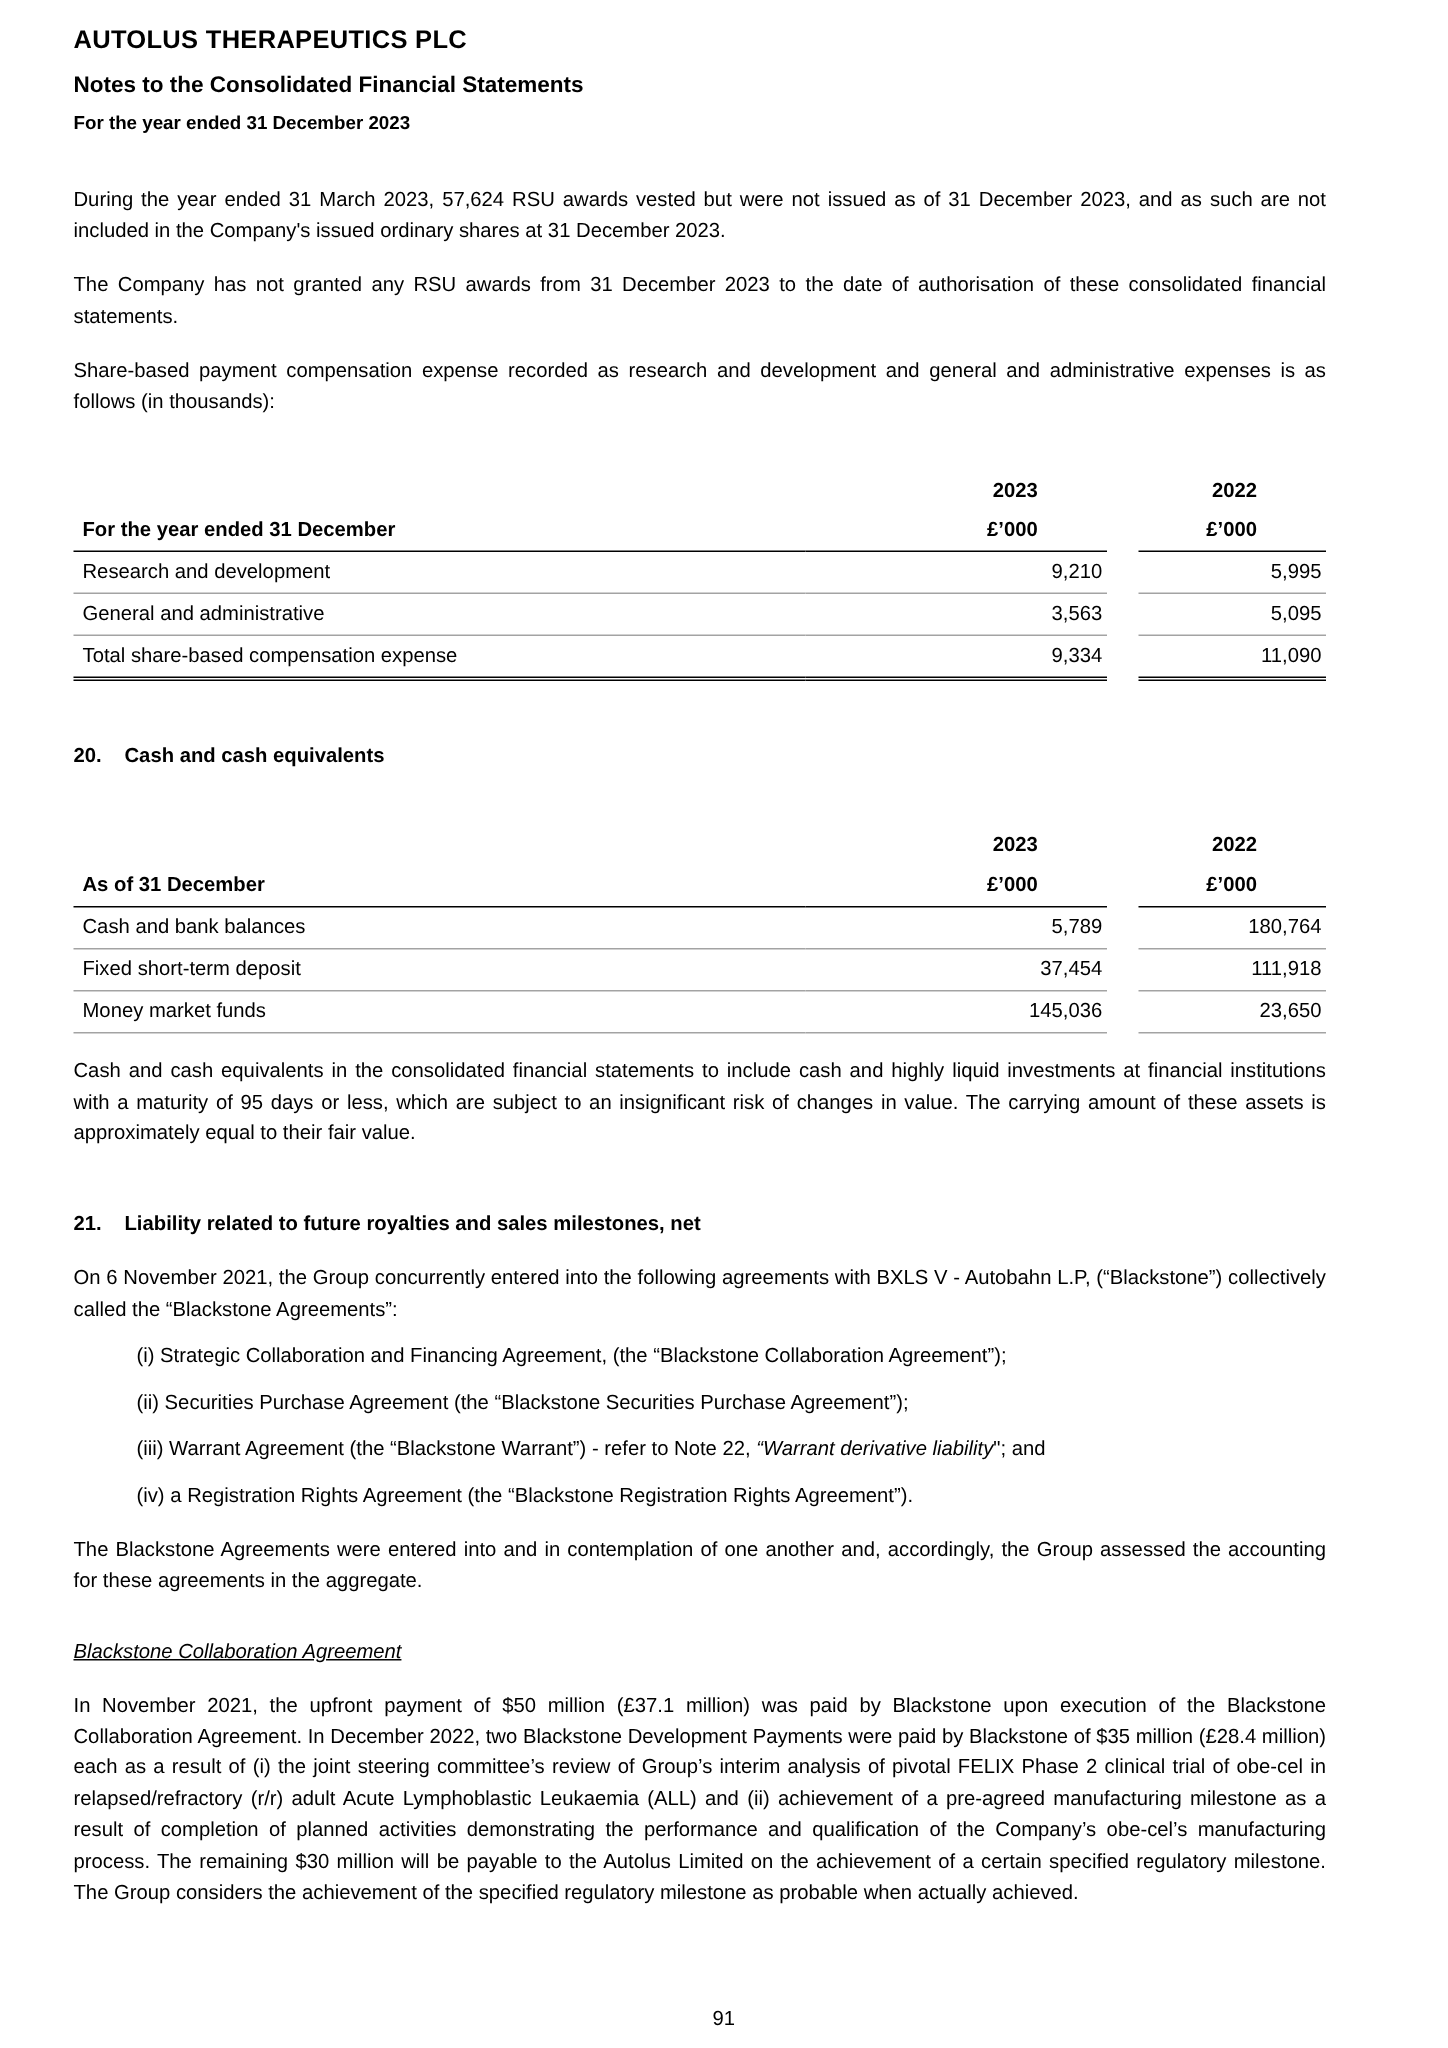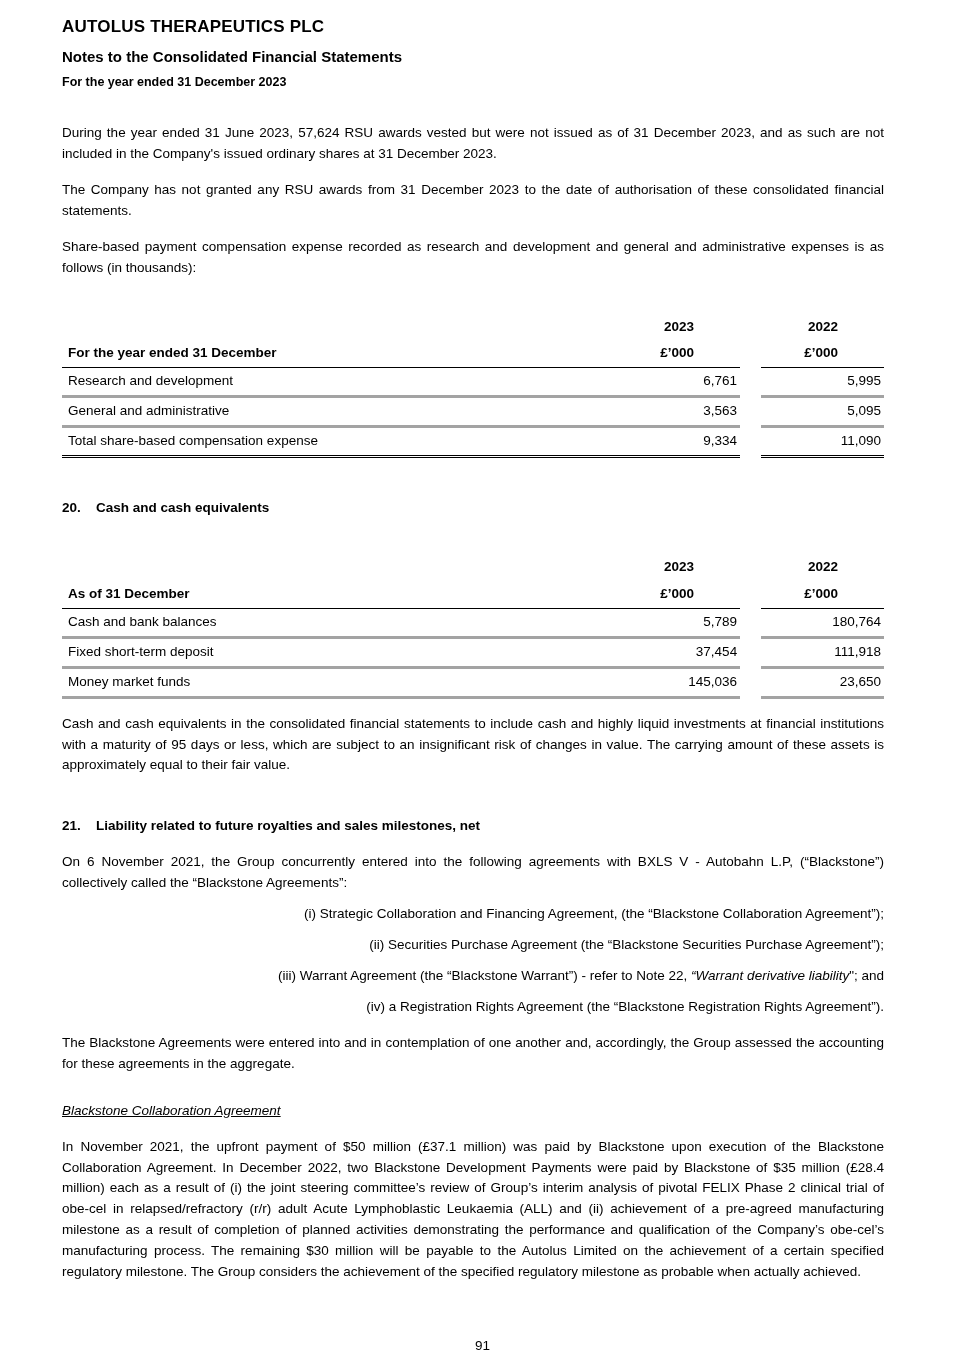--- a/index.html
+++ b/index.html
@@ -6,21 +6,21 @@
   html, body { background: #ffffff; }
   body {
     width: 965px; height: 1365px;
     position: relative;
     overflow: hidden;
     color: #000;
     font-family: "Liberation Sans", sans-serif;
     font-size: 13.5px;
     line-height: 1.55;
   }
-  .page { padding: 14px 81px 0 62px; }
+  .page { padding: 14px 81px 0 49px; }
 
   .company   { font-size: 17px;  font-weight: bold; letter-spacing: .2px; }
   .doc-title { font-size: 15px;  font-weight: bold; margin-top: 5px; }
   .period    { font-size: 12.5px; font-weight: bold; margin-top: 4px; }
 
   p.body { margin-top: 15px; text-align: justify; }
 
   .section-heading { margin-top: 40px; font-weight: bold; }
   .section-heading .sec-num { display: inline-block; width: 34px; }
 
@@ -30,61 +30,61 @@
   .fin-table { width: 100%; border-collapse: collapse; margin-top: 35px; }
   .fin-table td { padding: 3px 3px 3px 6px; vertical-align: bottom; }
   .fin-table .num { text-align: right; padding-right: 3px; }
   .fin-table .gap { width: 2.5%; padding: 0; }
   .fin-table .col-label { width: 58.5%; }
   .fin-table .col-n1 { width: 24%; }
   .fin-table .col-n2 { width: 15%; }
   .fin-table .bold { font-weight: bold; }
   .fin-table .year-row .num, .fin-table .head-row .num { padding-right: 46px; }
   .fin-table .head-row td:not(.gap)  { border-bottom: 1.5px solid #000; }
-  .fin-table .data-row td:not(.gap)  { border-bottom: 3px solid #a3a3a3; }
+  .fin-table .data-row td:not(.gap)  { border-bottom: 1px solid #a3a3a3; }
   .fin-table .total-row td:not(.gap) { border-bottom: 3.5px double #000; font-weight: normal; }
 
   .agr-list { margin-top: 2px; }
-  .agr-list p { margin-top: 10px; margin-left: 42px; text-align: right; }
+  .agr-list p { margin-top: 10px; margin-left: 42px; text-align: left; }
 
   .page-footer {
     position: absolute; bottom: 8px; left: 0;
     width: 100%; text-align: center;
   }
 </style>
 </head>
 <body>
 
 <div class="page">
 
   <div class="company">AUTOLUS THERAPEUTICS PLC</div>
   <div class="doc-title">Notes to the Consolidated Financial Statements</div>
   <div class="period">For the year ended 31 December 2023</div>
 
-  <p class="body" style="margin-top:31px">During the year ended 31 June 2023, 57,624 RSU awards vested but were not issued as of 31 December 2023, and as such are not included in the Company's issued ordinary shares at 31 December 2023.</p>
+  <p class="body" style="margin-top:31px">During the year ended 31 March 2023, 57,624 RSU awards vested but were not issued as of 31 December 2023, and as such are not included in the Company's issued ordinary shares at 31 December 2023.</p>
   <p class="body">The Company has not granted any RSU awards from 31 December 2023 to the date of authorisation of these consolidated financial statements.</p>
   <p class="body">Share-based payment compensation expense recorded as research and development and general and administrative expenses is as follows (in thousands):</p>
 
   <table class="fin-table">
     <tbody>
         <tr class="year-row">
       <td class="col-label"></td>
       <td class="num bold col-n1">2023</td>
       <td class="gap"></td>
       <td class="num bold col-n2">2022</td>
     </tr>
     <tr class="head-row">
       <td class="bold">For the year ended 31 December</td>
       <td class="num bold">£’000</td>
       <td class="gap"></td>
       <td class="num bold">£’000</td>
     </tr>
     <tr class="data-row">
       <td>Research and development</td>
-      <td class="num">6,761</td>
+      <td class="num">9,210</td>
       <td class="gap"></td>
       <td class="num">5,995</td>
     </tr>
     <tr class="data-row">
       <td>General and administrative</td>
       <td class="num">3,563</td>
       <td class="gap"></td>
       <td class="num">5,095</td>
     </tr>
     <tr class="total-row">

